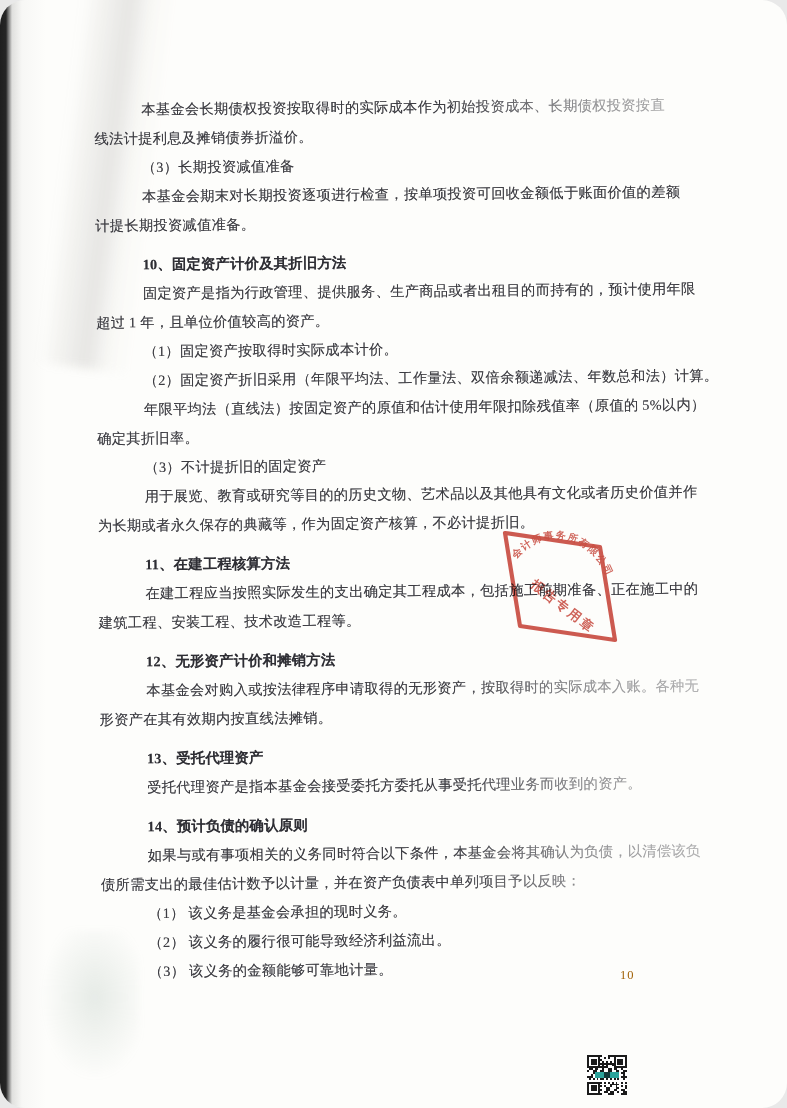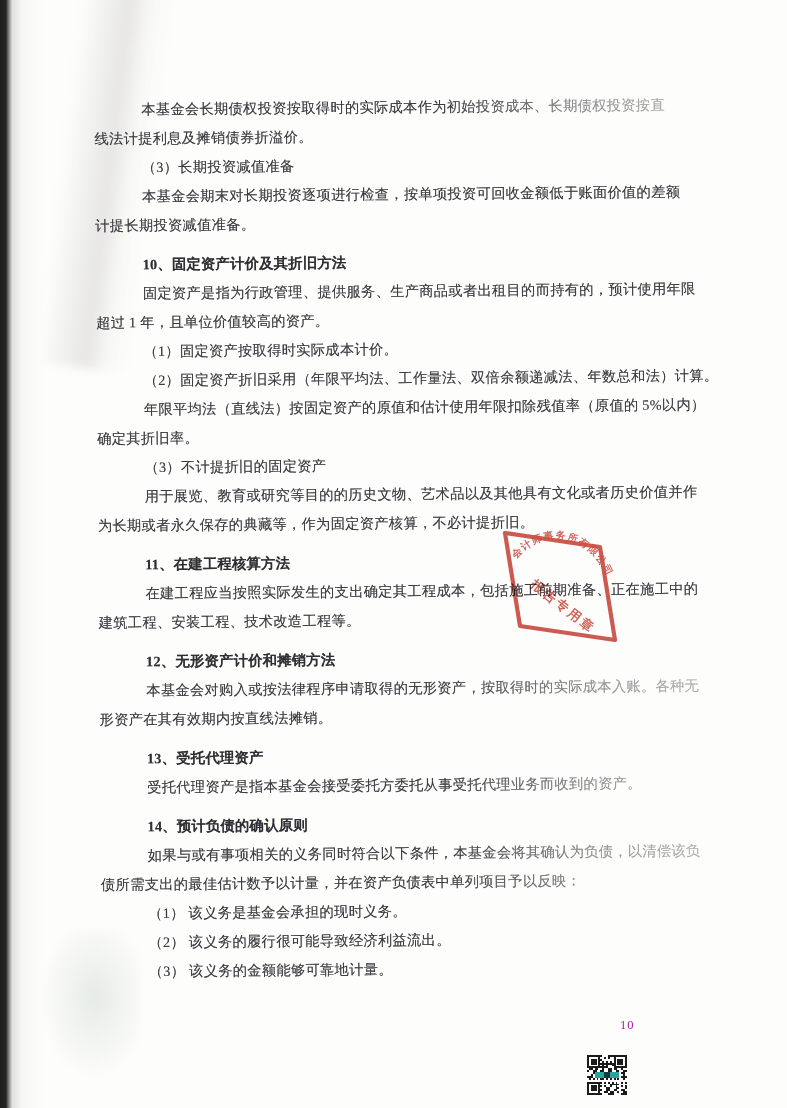--- a/index.html
+++ b/index.html
@@ -1,36 +1,36 @@
 <!DOCTYPE html>
 <html><head>
 <meta charset="utf-8">
 <style>
   html,body{margin:0;padding:0;background:#e9e9e9;}
   .screen{position:relative;width:787px;height:1108px;background:#fdfdfb;overflow:hidden;
-          font-family:"Liberation Serif","DejaVu Serif",serif;}
+          font-family:"Liberation Serif","DejaVu Serif",serif;border-radius:25px;}
   
   .scan-edge-left{position:absolute;left:0;top:0;width:46px;height:1108px;
     background:linear-gradient(90deg,#1f1f1f 0px,#262626 6px,#6b6b6b 8px,rgba(170,170,168,.35) 12px,rgba(220,220,218,.18) 22px,rgba(255,255,255,0) 46px);}
   .fold-topleft{position:absolute;left:52px;top:-30px;width:120px;height:400px;
     background:linear-gradient(to right,rgba(255,255,255,0) 8%,rgba(150,148,140,.22) 48%,rgba(210,208,200,.10) 66%,rgba(255,255,255,0) 85%);
     transform:rotate(7deg);filter:blur(5px);}
   .smudge-bottomleft{position:absolute;left:40px;top:930px;width:100px;height:150px;
     background:radial-gradient(ellipse at 55% 45%,rgba(150,172,160,.22),rgba(150,172,160,0) 70%);
     filter:blur(3px);}
   
   .doc{position:absolute;left:98px;top:93px;width:600px;color:#3c3c42;
        transform:rotate(-0.5deg);transform-origin:50% 50%;
        font-size:14.3px;letter-spacing:.25px;text-shadow:0 0 .5px rgba(70,70,75,.55);}
   .ln{height:29px;line-height:29px;white-space:nowrap;}
   .ln.indent{padding-left:47px;}
   .ln.head{font-weight:700;color:#2e2e34;margin-top:10px;}
   .ln.fade{-webkit-mask-image:linear-gradient(90deg,#000 58%,rgba(0,0,0,.55) 82%,rgba(0,0,0,.38) 100%);
            mask-image:linear-gradient(90deg,#000 58%,rgba(0,0,0,.55) 82%,rgba(0,0,0,.38) 100%);}
-  .page-number{position:absolute;left:620px;top:1018px;font-size:12.5px;color:#a21caf;
+  .page-number{position:absolute;left:620px;top:968px;font-size:12.5px;color:#a16207;
                letter-spacing:1px;}
   
   .stamp{position:absolute;left:492px;top:524px;width:140px;height:128px;
          mix-blend-mode:multiply;opacity:.9;}
   
   .qr{position:absolute;left:587px;top:1055px;width:40px;height:40px;}
 </style>
 </head>
 <body>
 

